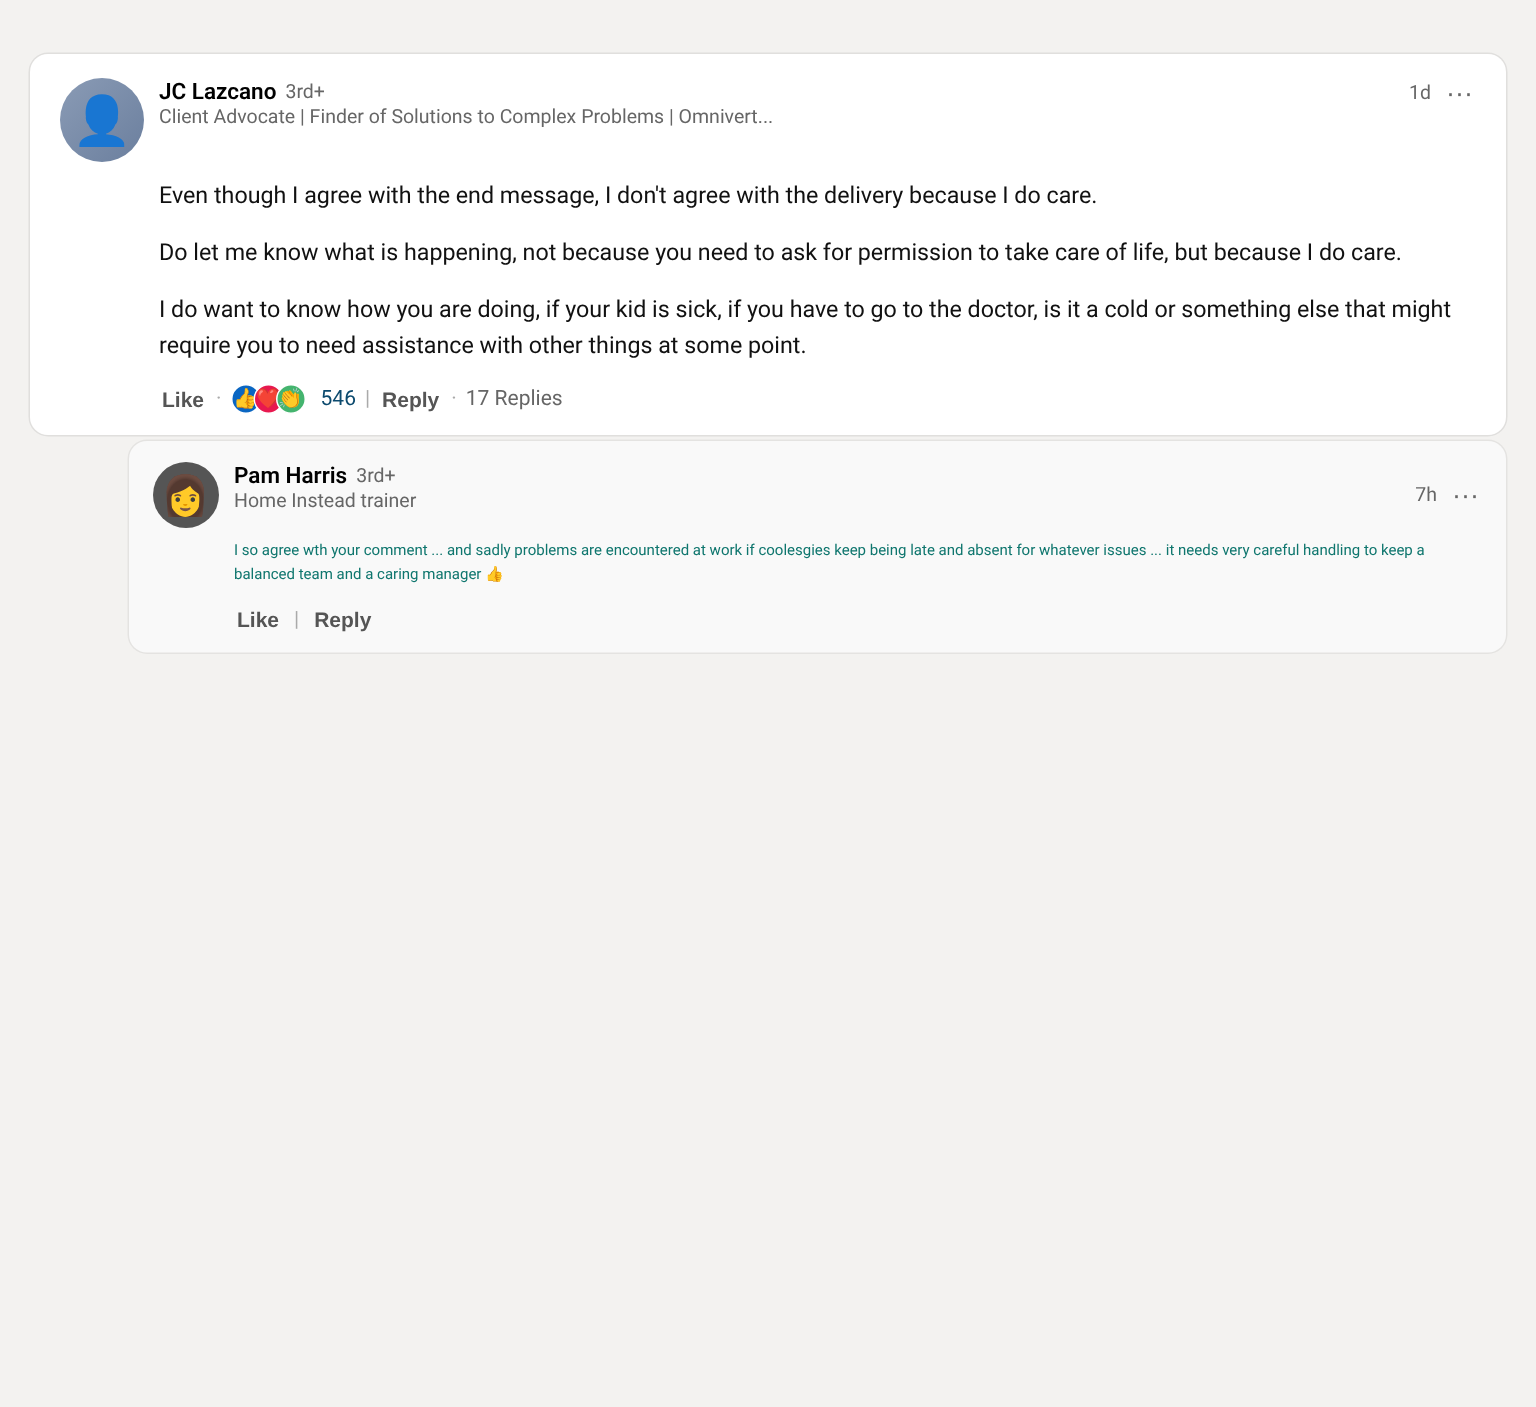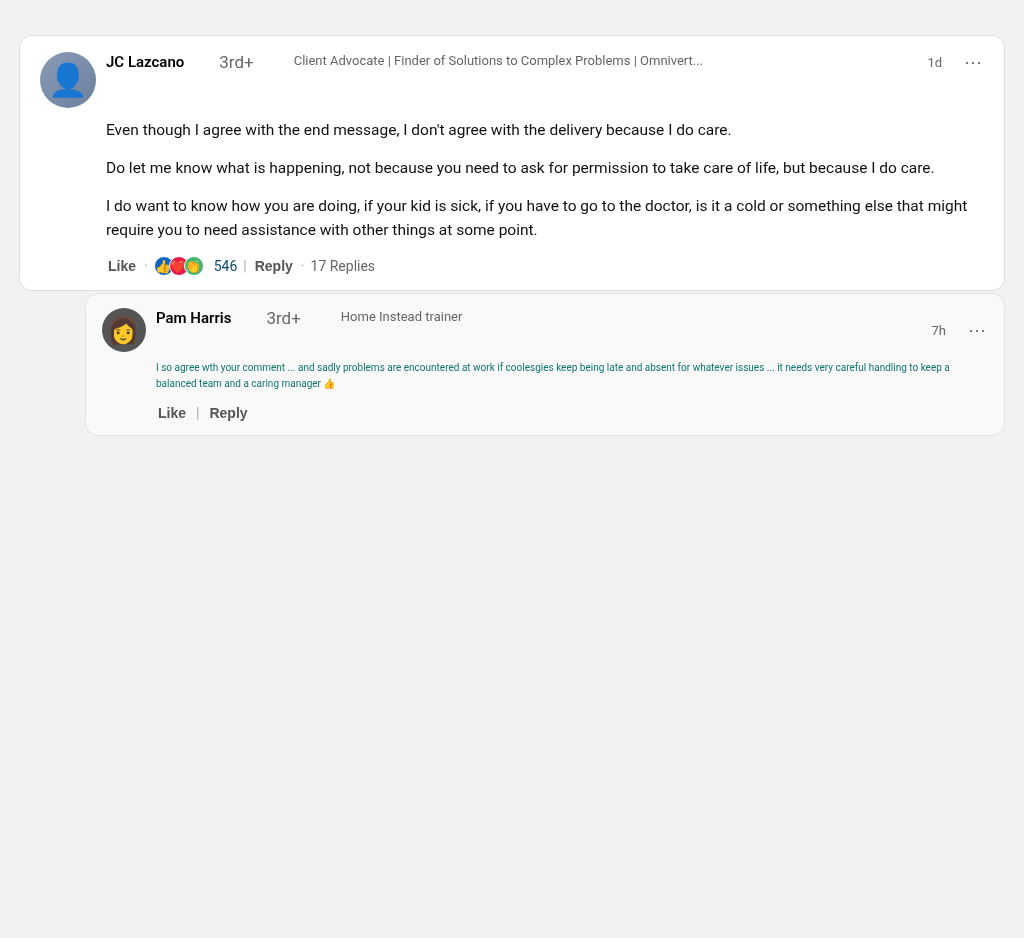--- a/index.html
+++ b/index.html
@@ -78,53 +78,51 @@
       justify-content: center;
       flex-shrink: 0;
     }
     .avatar-reply::after {
       content: '👩';
       font-size: 26px;
     }
 
     .user-info {
       display: flex;
-      flex-direction: row;
-      gap: 40px;
+      flex-direction: column;
     }
 
     .user-name-row {
       display: flex;
       align-items: center;
       gap: 6px;
     }
 
     .user-name {
       font-size: 15px;
       font-weight: 600;
       color: #000;
     }
 
     .connection-badge {
-      font-size: 17px;
-      color: #666;
-      margin-left: 29px;
+      font-size: 13px;
+      color: #666;
     }
 
     .user-title {
       font-size: 13px;
       color: #666;
       margin-top: 1px;
       line-height: 1.3;
     }
 
     .comment-meta-right {
       display: flex;
       align-items: center;
-      gap: 20px;
+      gap: 8px;
       flex-shrink: 0;
     }
 
     .timestamp {
       font-size: 13px;
       color: #666;
     }
 
     .more-button {
       background: none;

